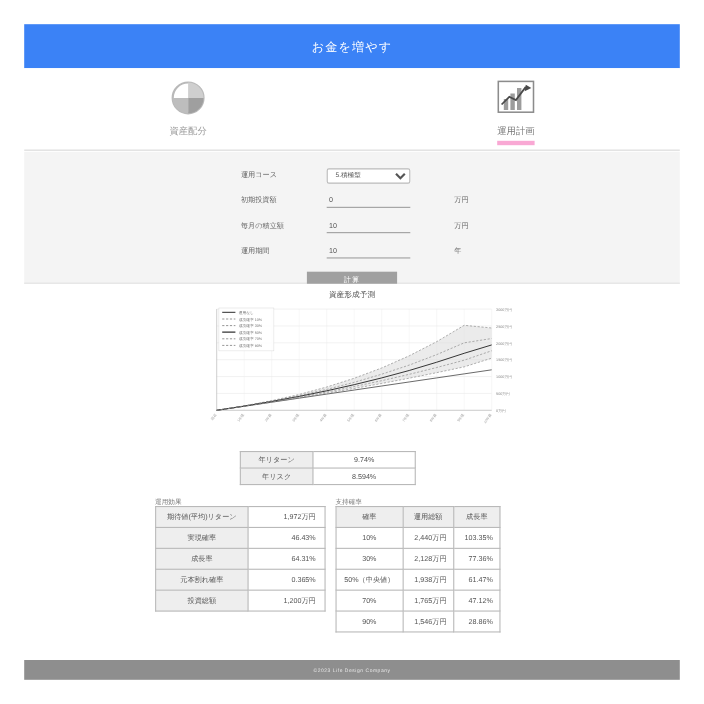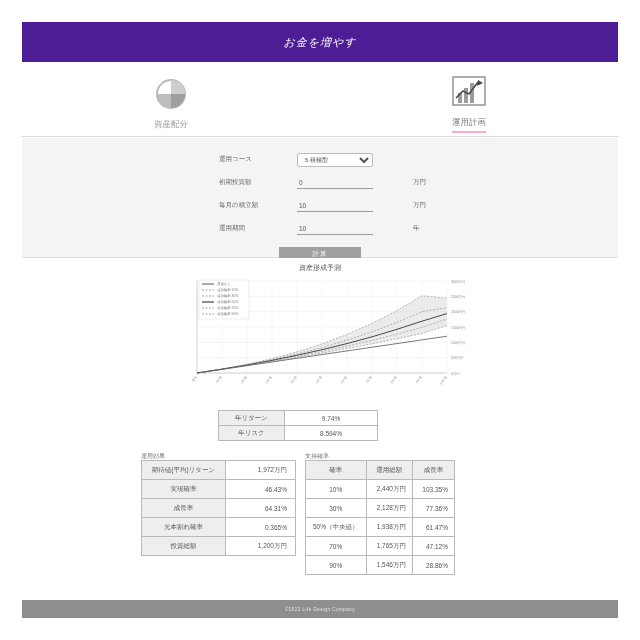--- a/index.html
+++ b/index.html
@@ -10,40 +10,40 @@
     font-family: "Liberation Sans", sans-serif;
     font-size: 7px;
     color: #444;
     overflow: hidden;
   }
   .page { width:640px; height:640px; position:relative; background:#fff; }
 
   
   .topbar {
     position:absolute; left:22px; top:22px; width:596px; height:40px;
-    background:#4c1d95;
-    display:flex; align-items:center; justify-content:center;font-style:italic;
+    background:#3b82f6;
+    display:flex; align-items:center; justify-content:center;
   }
   .topbar-title { color:#fff; font-size:11px; letter-spacing:1px; }
 
   
   .nav {
     position:absolute; left:22px; top:62px; width:596px; height:75px;
     background:#fff;
     border-bottom:1px solid #d8d8d8;
-    display:flex; align-items:center; justify-content:space-around;
+    display:flex; align-items:flex-start; justify-content:space-around;
     padding-top:6px;
   }
   .nav-item {
     width:120px; display:flex; flex-direction:column; align-items:center;
     gap:4px; cursor:pointer;
   }
   .nav-icon { height:42px; display:flex; align-items:center; justify-content:center; }
   .nav-label { font-size:8.5px; color:#9a9a9a; }
-  .nav-item.active .nav-label { color:#777; border-bottom:2px solid #f9a8d4; padding-bottom:2px; }
+  .nav-item.active .nav-label { color:#777; border-bottom:4px solid #f9a8d4; padding-bottom:2px; }
 
   
   .form-panel {
     position:absolute; left:22px; top:138px; width:596px; height:120px;
     background:#f4f4f4;
     border-bottom:1px solid #ddd;
     padding-top:10px;
   }
   .frow {
     display:flex; align-items:center; justify-content:center;

